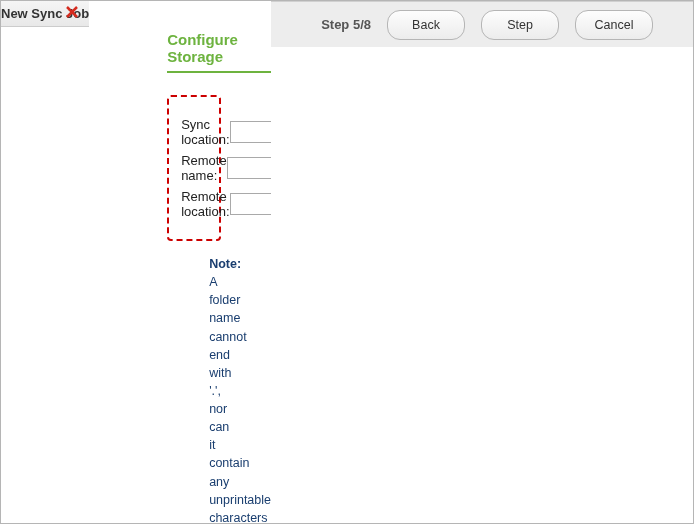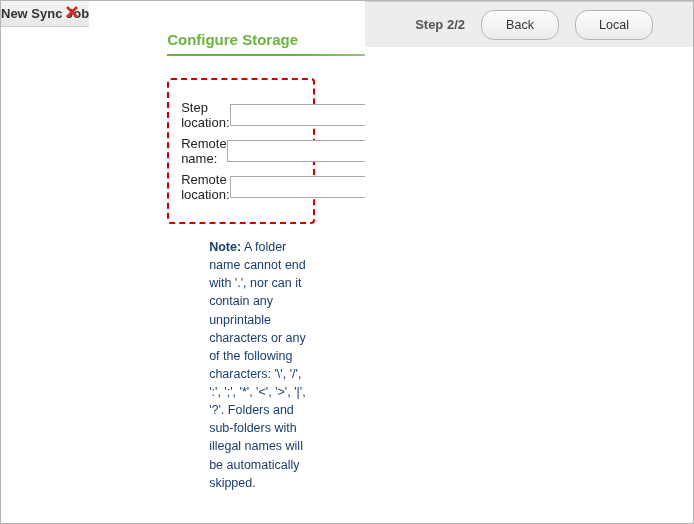--- a/index.html
+++ b/index.html
@@ -157,21 +157,21 @@
     </div>
   </div>
 
   <div class="content">
     <div class="section-title">Configure Storage</div>
     <div class="divider"></div>
 
     <div class="form-box">
 
       <div class="form-row">
-        <div class="form-label">Step location:</div>
+        <div class="form-label">Sync location:</div>
         <div class="combo">
           <input class="combo-input" type="text" value="" style="">
           <div class="combo-btn">
             <svg width="9" height="6" viewBox="0 0 9 6">
                 <polygon points="0,0 9,0 4.5,6" fill="#444"></polygon>
               </svg>
           </div>
         </div>
       </div>
 
@@ -200,18 +200,19 @@
       </div>
 
     </div>
 
     <div class="note-text">
       <span class="note-bold">Note:</span><span> A folder name cannot end with '.', nor can it contain any unprintable characters or any of the following characters: '\', '/', ':', ';', '*', '&lt;', '&gt;', '|', '?'. Folders and sub-folders with illegal names will be automatically skipped.</span>
     </div>
   </div>
 
   <div class="footer">
-    <div class="step-label">Step 2/2</div>
+    <div class="step-label">Step 5/8</div>
     <button class="btn">Back</button>
-    <button class="btn">Local</button>
+    <button class="btn">Step</button>
+    <button class="btn">Cancel</button>
   </div>
 
 </div>
 
 </body></html>

